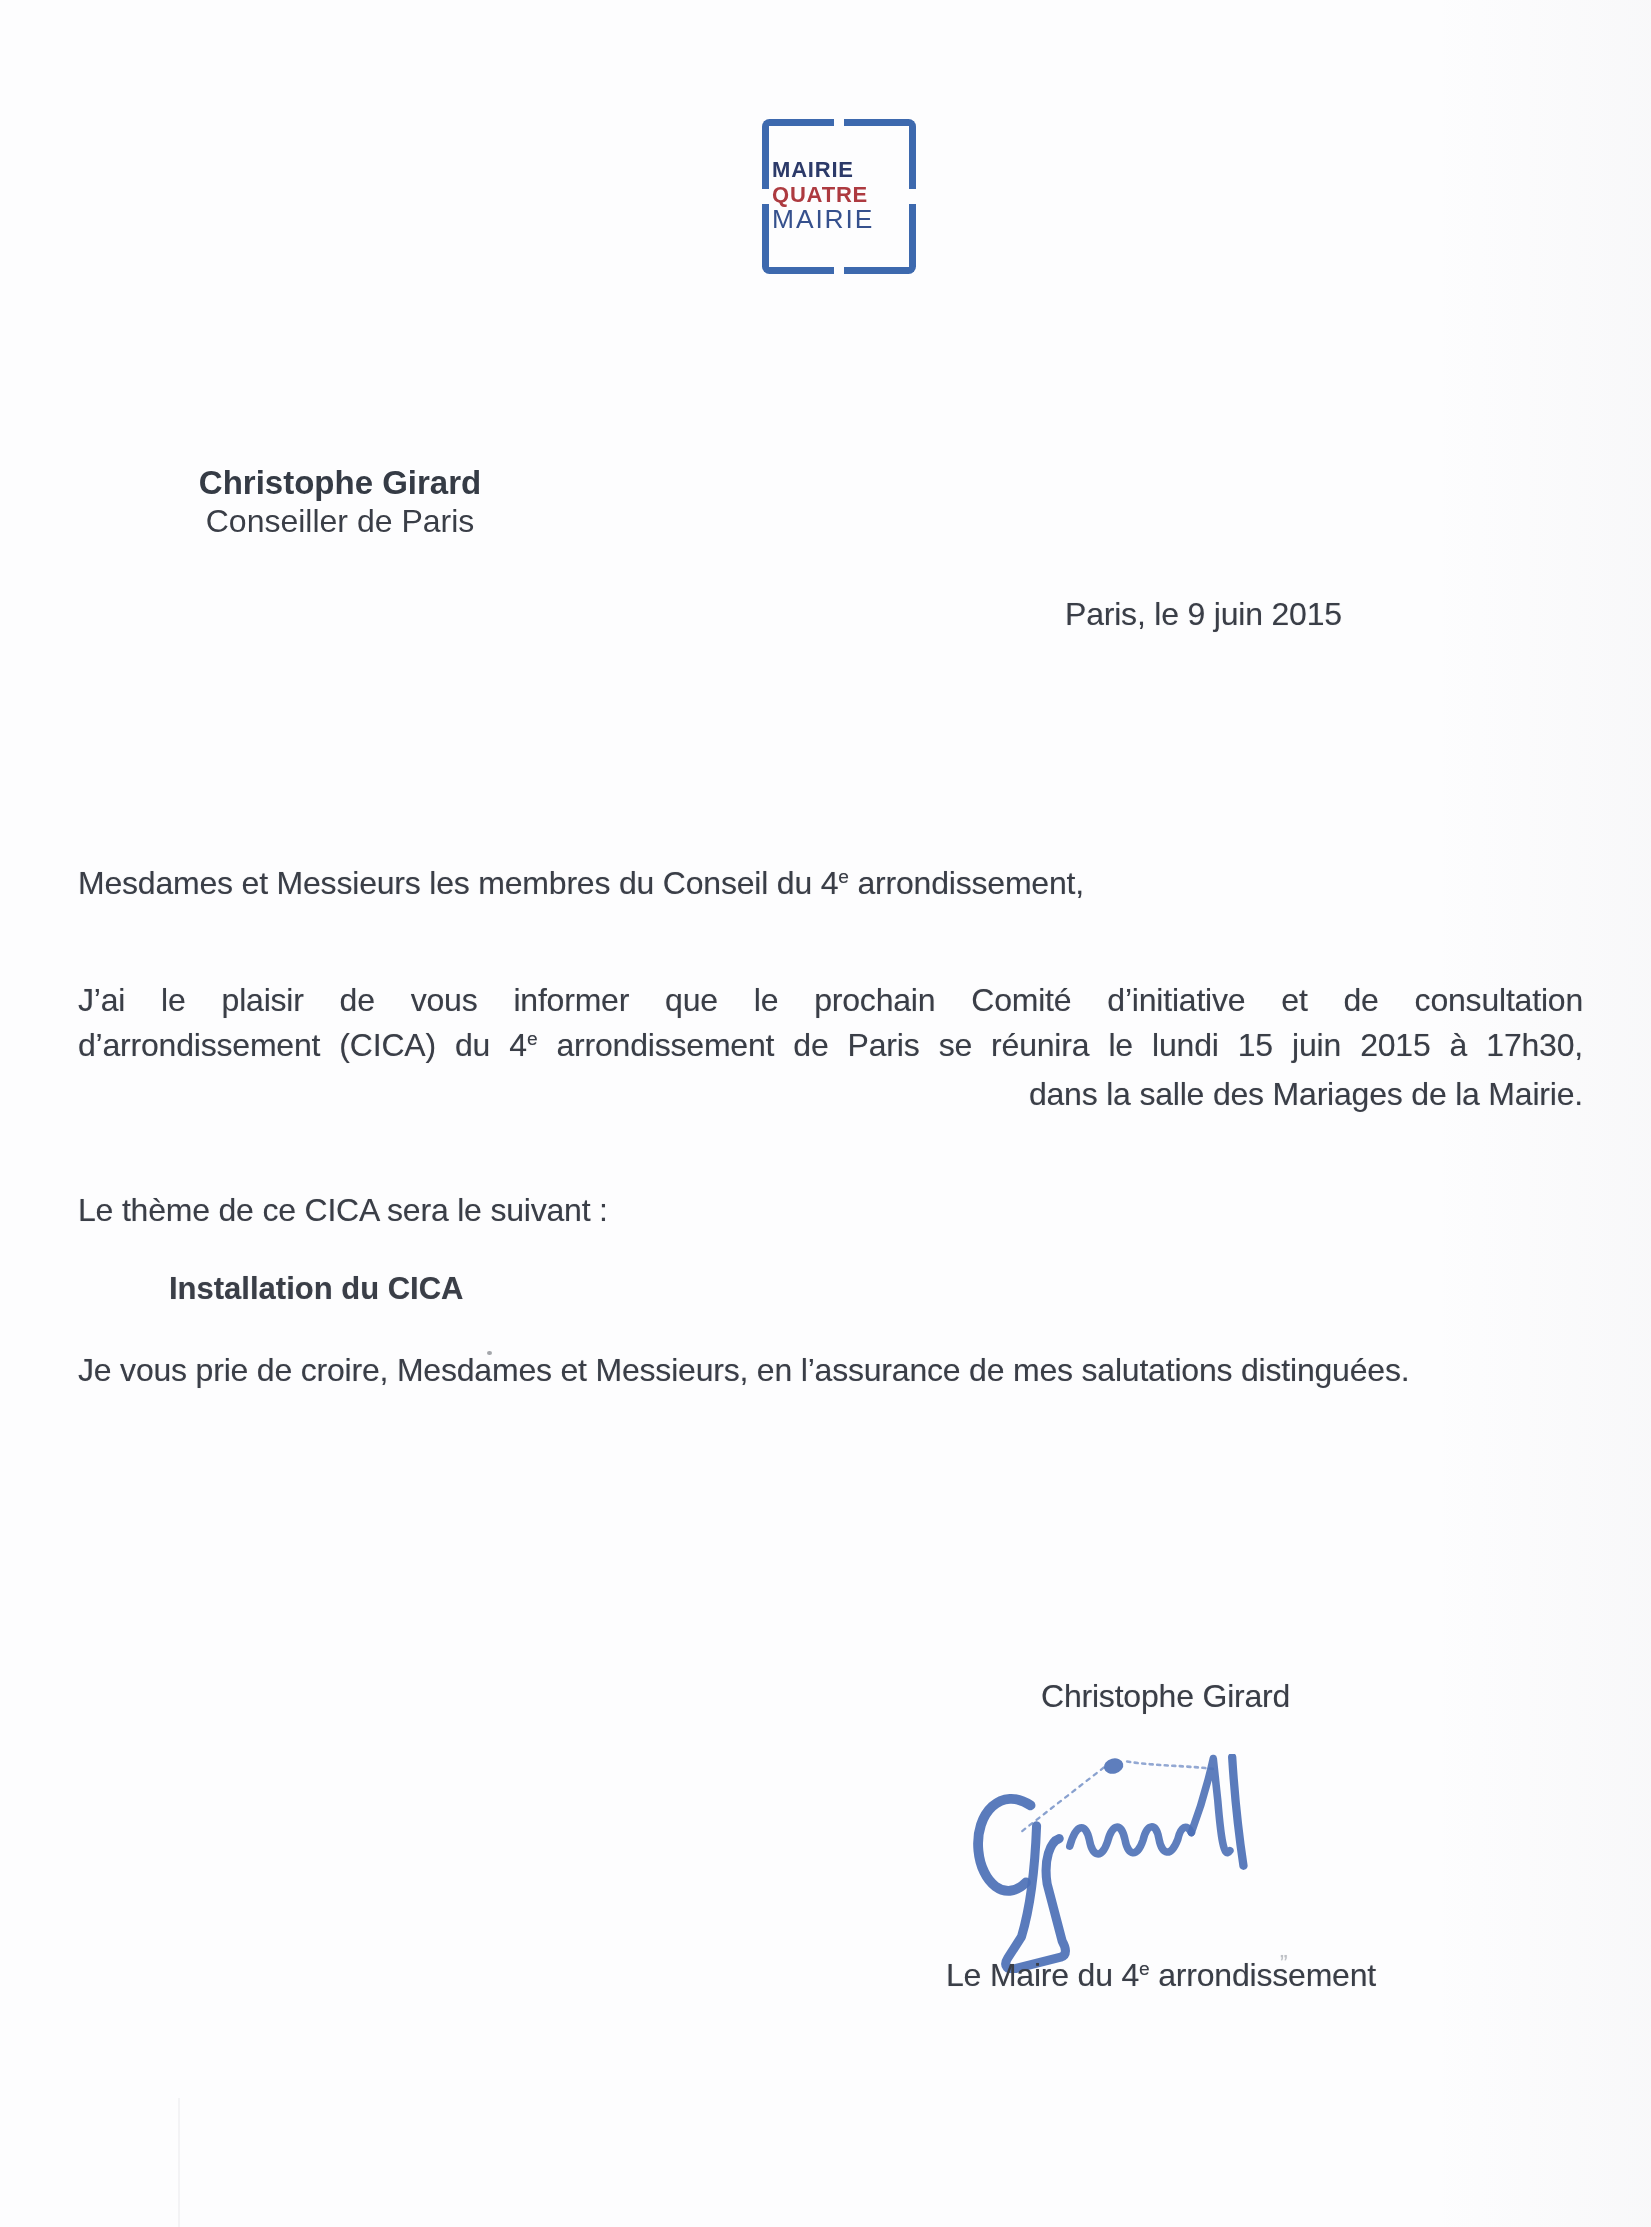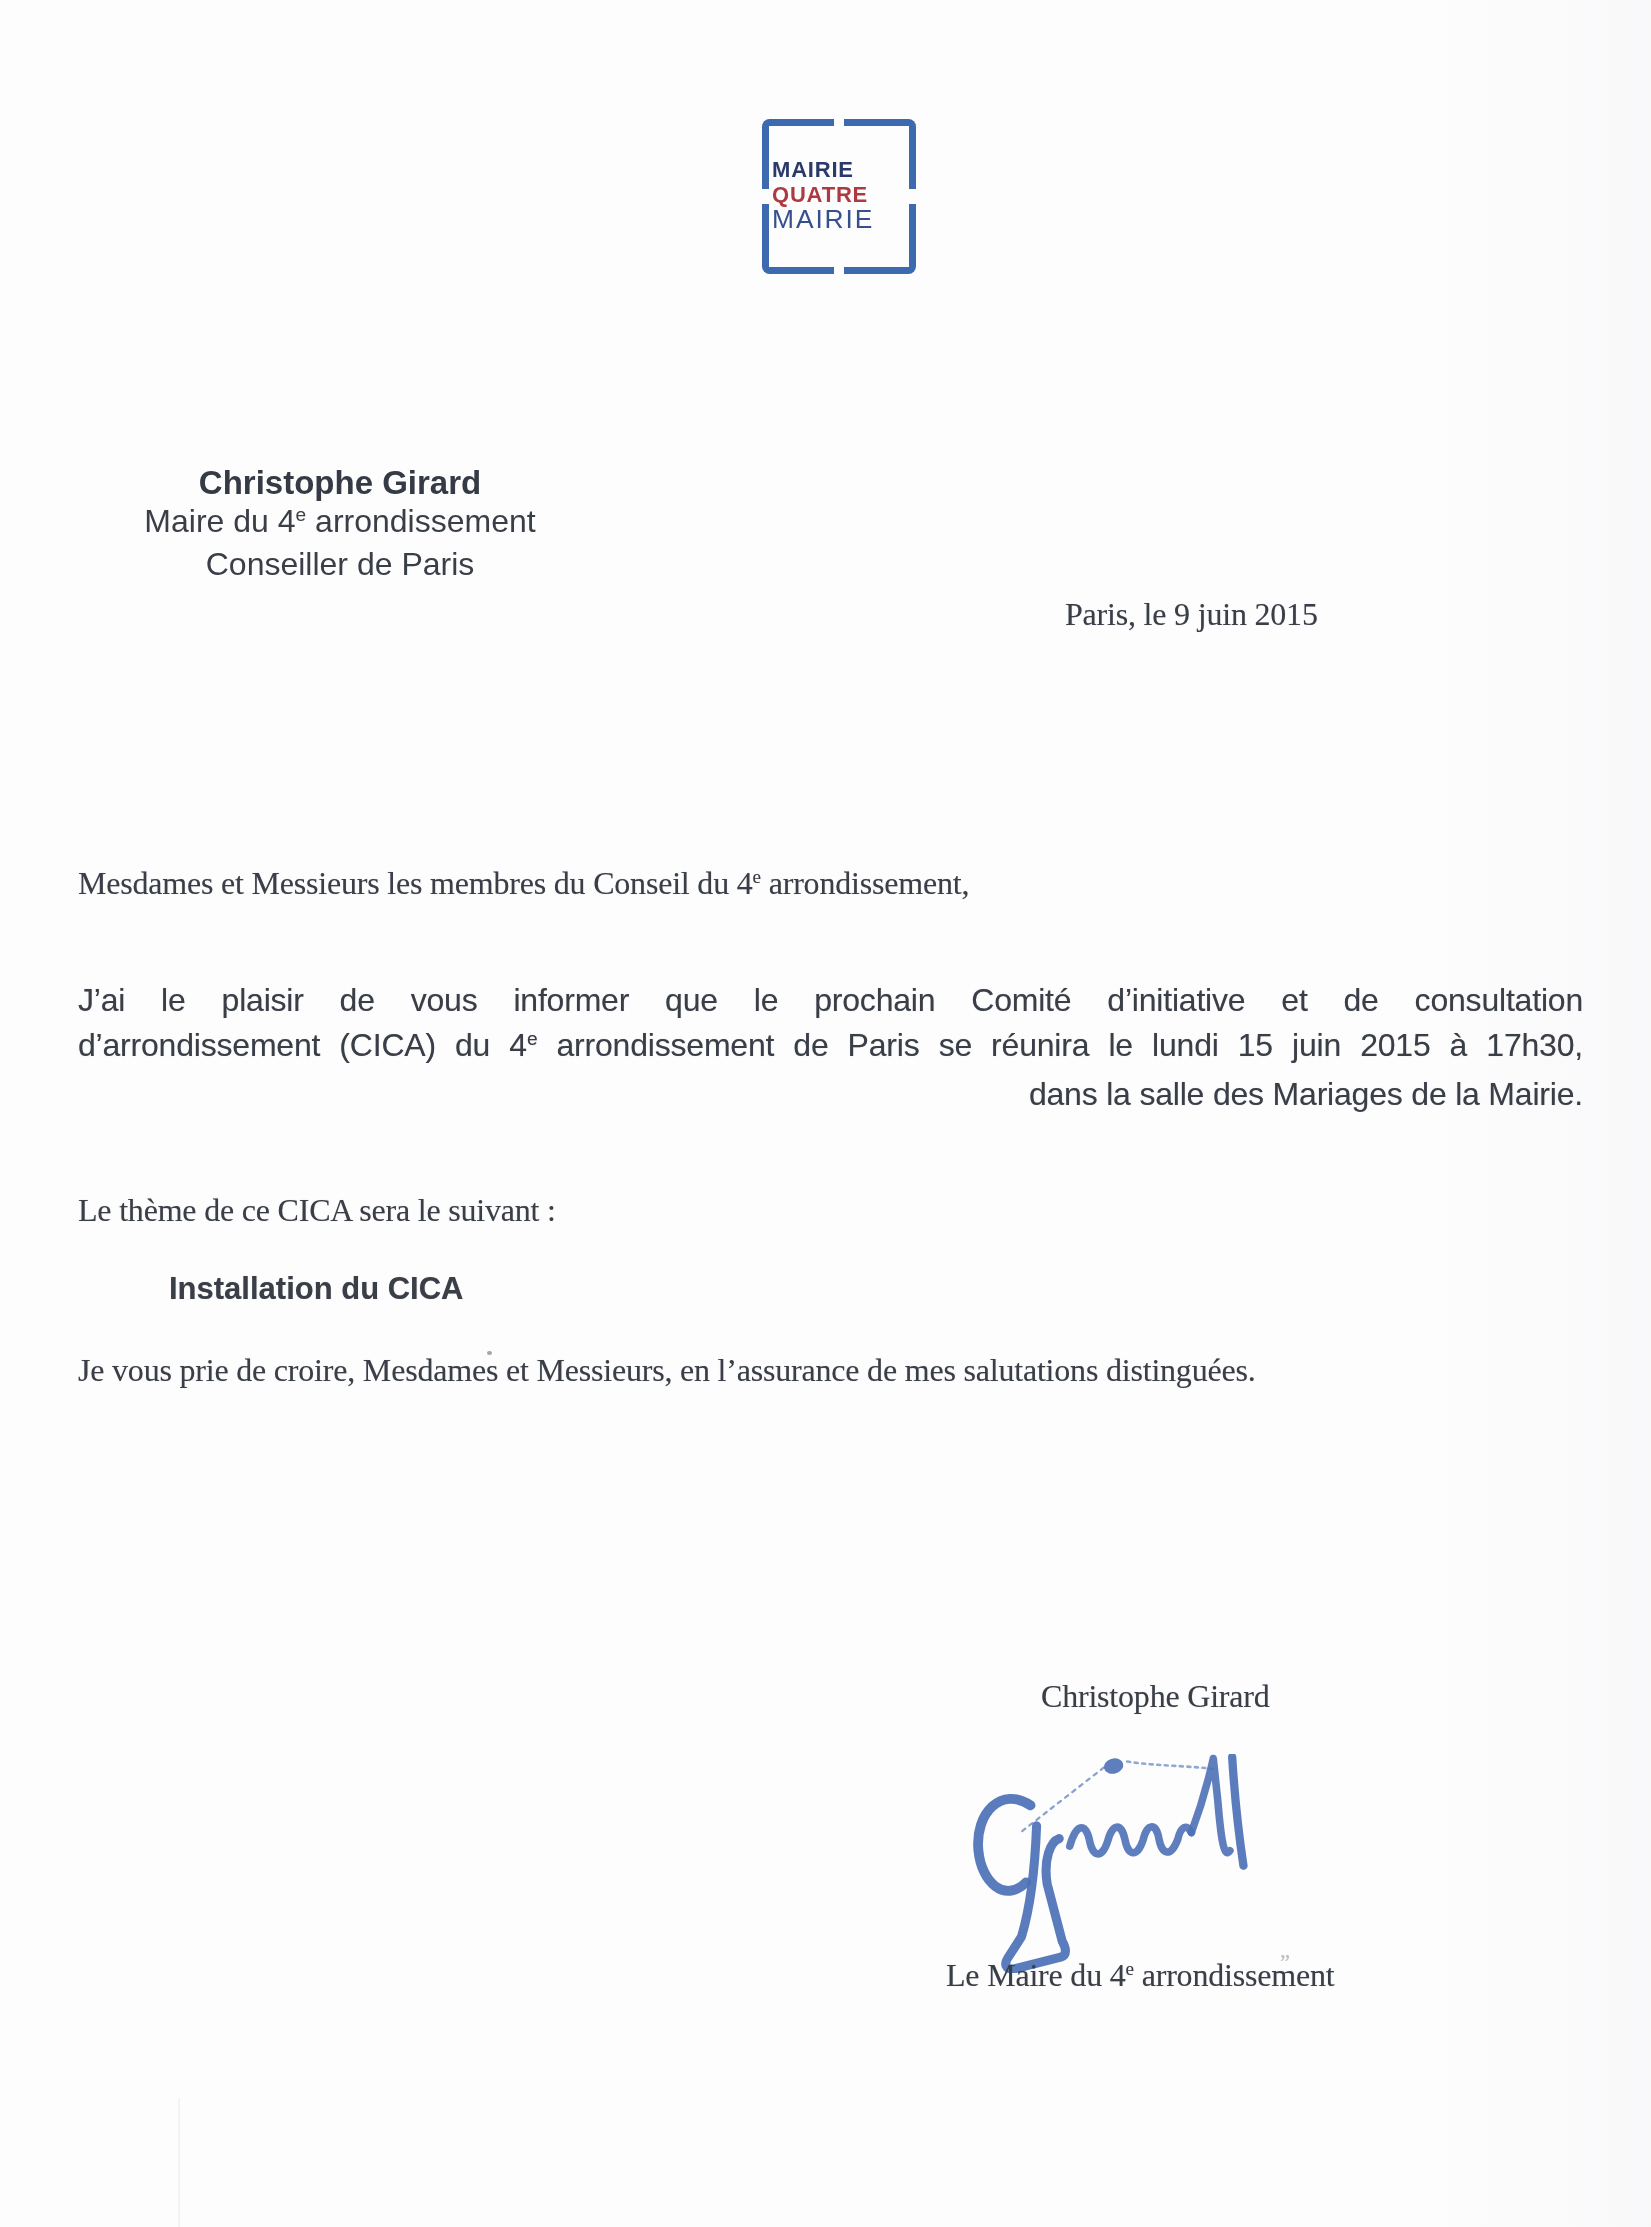--- a/index.html
+++ b/index.html
@@ -4,21 +4,21 @@
 <style>
   html,body{margin:0;padding:0;background:#e8e8ea;}
   #page{
     position:relative;
     width:1652px;height:2227px;
     background:#fdfdfe;
     font-family:"Liberation Sans", sans-serif;
     color:#3a3e47;
     overflow:hidden;
   }
-  .txt{position:absolute;white-space:nowrap;text-shadow:0 0 0.8px rgba(56,60,70,0.38);letter-spacing:-0.2px;font-family:Liberation Serif, serif;}
+  .txt{position:absolute;white-space:nowrap;text-shadow:0 0 0.8px rgba(56,60,70,0.38);letter-spacing:-0.2px;}
   sup,.sup{font-size:0.6em;vertical-align:baseline;position:relative;top:-0.55em;}
 
   
   #logo{position:absolute;left:762px;top:119px;width:154px;height:155px;}
   .corner{position:absolute;width:65px;height:63px;}
   .corner.tl{left:0;top:0;border-top:7.5px solid var(--bk);border-left:7.5px solid var(--bk);border-top-left-radius:7.5px;}
   .corner.tr{right:0;top:0;border-top:7.5px solid var(--bk);border-right:7.5px solid var(--bk);border-top-right-radius:7.5px;}
   .corner.bl{left:0;bottom:0;border-bottom:7.5px solid var(--bk);border-left:7.5px solid var(--bk);border-bottom-left-radius:7.5px;}
   .corner.br{right:0;bottom:0;border-bottom:7.5px solid var(--bk);border-right:7.5px solid var(--bk);border-bottom-right-radius:7.5px;}
   #logo-text{position:absolute;left:10px;top:38px;line-height:25px;}
@@ -69,21 +69,20 @@
     <div class="corner br"></div>
     <div id="logo-text">
       <div class="logo-l1" style="color:#2c3a69">MAIRIE</div>
       <div class="logo-l2" style="color:#ad3a40">QUATRE</div>
       <div class="logo-l3" style="color:#35508d">MAIRIE</div>
     </div>
   </div>
 
   <div id="sender">
     <div class="name">Christophe Girard</div>
-    <div class="line"><span>Maire du 4</span><span class="sup">e</span><span> arrondissement</span></div>
     <div class="line">Conseiller de Paris</div>
   </div>
 
   <div id="date" class="txt">Paris, le 9 juin 2015</div>
 
   <div id="salutation" class="txt"><span>Mesdames et Messieurs les membres du Conseil du 4</span><span class="sup">e</span><span> arrondissement,</span></div>
 
   <div id="para1">
     <div class="jline">J’ai le plaisir de vous informer que le prochain Comité d’initiative et de consultation</div>
     <div class="jline"><span>d’arrondissement (CICA) du 4</span><span class="sup">e</span><span> arrondissement de Paris se réunira le lundi 15 juin 2015 à 17h30,</span></div>

